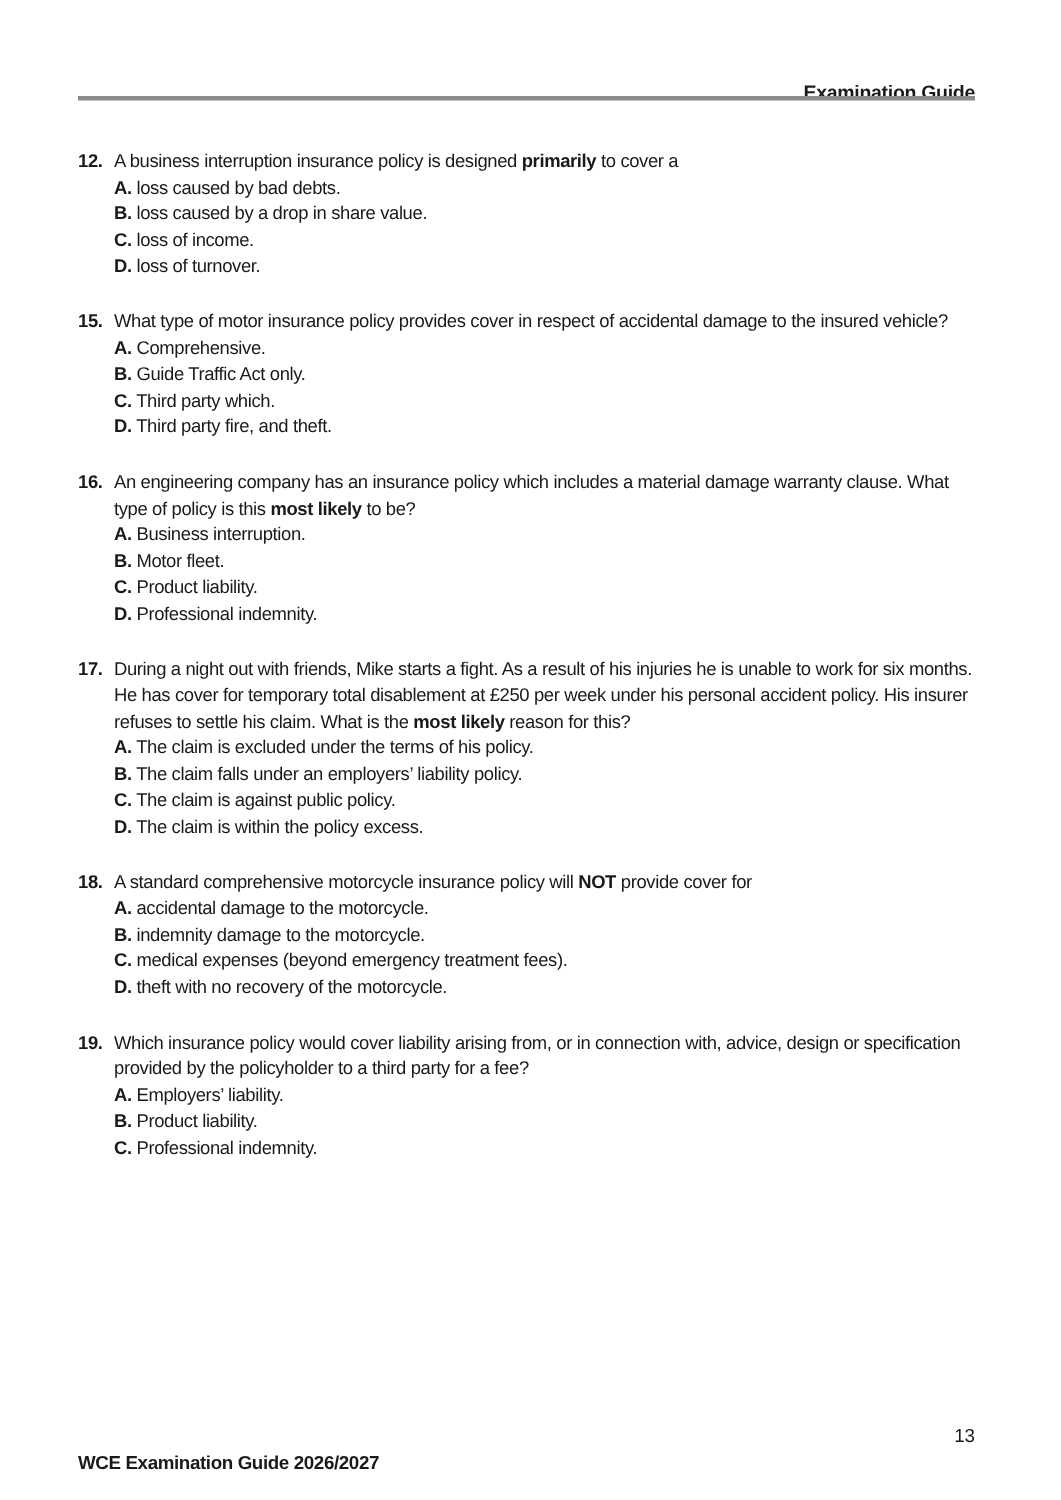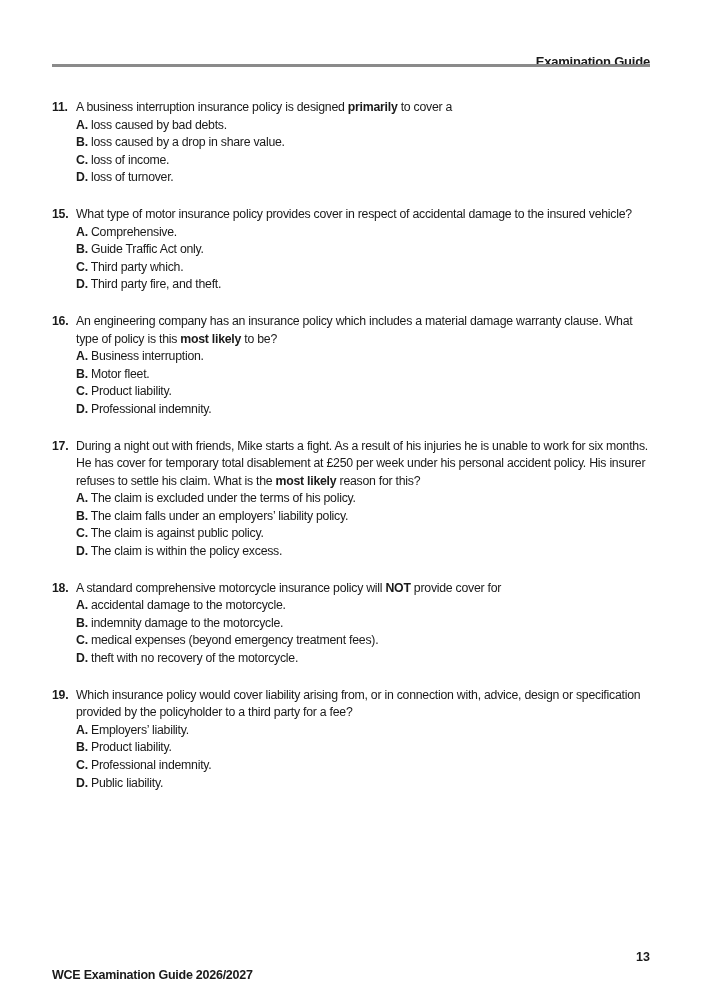--- a/index.html
+++ b/index.html
@@ -24,32 +24,32 @@
     .q-stem { display: block; }
     .q-stem b { font-weight: bold; }
     .option { display: block; }
     .opt-letter { font-weight: bold; }
     .footer-left {
       position: absolute; left: 52px; top: 950px;
       font-size: 12.5px; font-weight: bold; letter-spacing: -0.25px; margin-top: 18px;
     }
     .footer-right {
       position: absolute; right: 57px; top: 950px;
-      font-size: 12.5px; font-weight: bold;
+      font-size: 12.5px; font-weight: normal;
     }
   </style>
 </head>
 <body>
 
 <div class="header-title">Examination Guide</div>
 <div class="header-rule"></div>
 
 <div class="questions" id="questions">
     <div class="question">
-      <span class="q-num">11.</span>
+      <span class="q-num">12.</span>
       <span class="q-stem"><span>A business interruption insurance policy is designed </span><b>primarily</b><span> to cover a</span></span>
       <span class="option"><span class="opt-letter">A.</span> <span>loss caused by bad debts.</span></span>
       <span class="option"><span class="opt-letter">B.</span> <span>loss caused by a drop in share value.</span></span>
       <span class="option"><span class="opt-letter">C.</span> <span>loss of income.</span></span>
       <span class="option"><span class="opt-letter">D.</span> <span>loss of turnover.</span></span>
     </div>
     <div class="question">
       <span class="q-num">15.</span>
       <span class="q-stem"><span>What type of motor insurance policy provides cover in respect of accidental damage to the insured vehicle?</span></span>
       <span class="option"><span class="opt-letter">A.</span> <span>Comprehensive.</span></span>
@@ -80,18 +80,17 @@
       <span class="option"><span class="opt-letter">B.</span> <span>indemnity damage to the motorcycle.</span></span>
       <span class="option"><span class="opt-letter">C.</span> <span>medical expenses (beyond emergency treatment fees).</span></span>
       <span class="option"><span class="opt-letter">D.</span> <span>theft with no recovery of the motorcycle.</span></span>
     </div>
     <div class="question">
       <span class="q-num">19.</span>
       <span class="q-stem"><span>Which insurance policy would cover liability arising from, or in connection with, advice, design or specification provided by the policyholder to a third party for a fee?</span></span>
       <span class="option"><span class="opt-letter">A.</span> <span>Employers’ liability.</span></span>
       <span class="option"><span class="opt-letter">B.</span> <span>Product liability.</span></span>
       <span class="option"><span class="opt-letter">C.</span> <span>Professional indemnity.</span></span>
-      <span class="option"><span class="opt-letter">D.</span> <span>Public liability.</span></span>
     </div>
   </div>
 
 <div class="footer-left">WCE Examination Guide 2026/2027</div>
 <div class="footer-right">13</div>
 
 </body></html>

